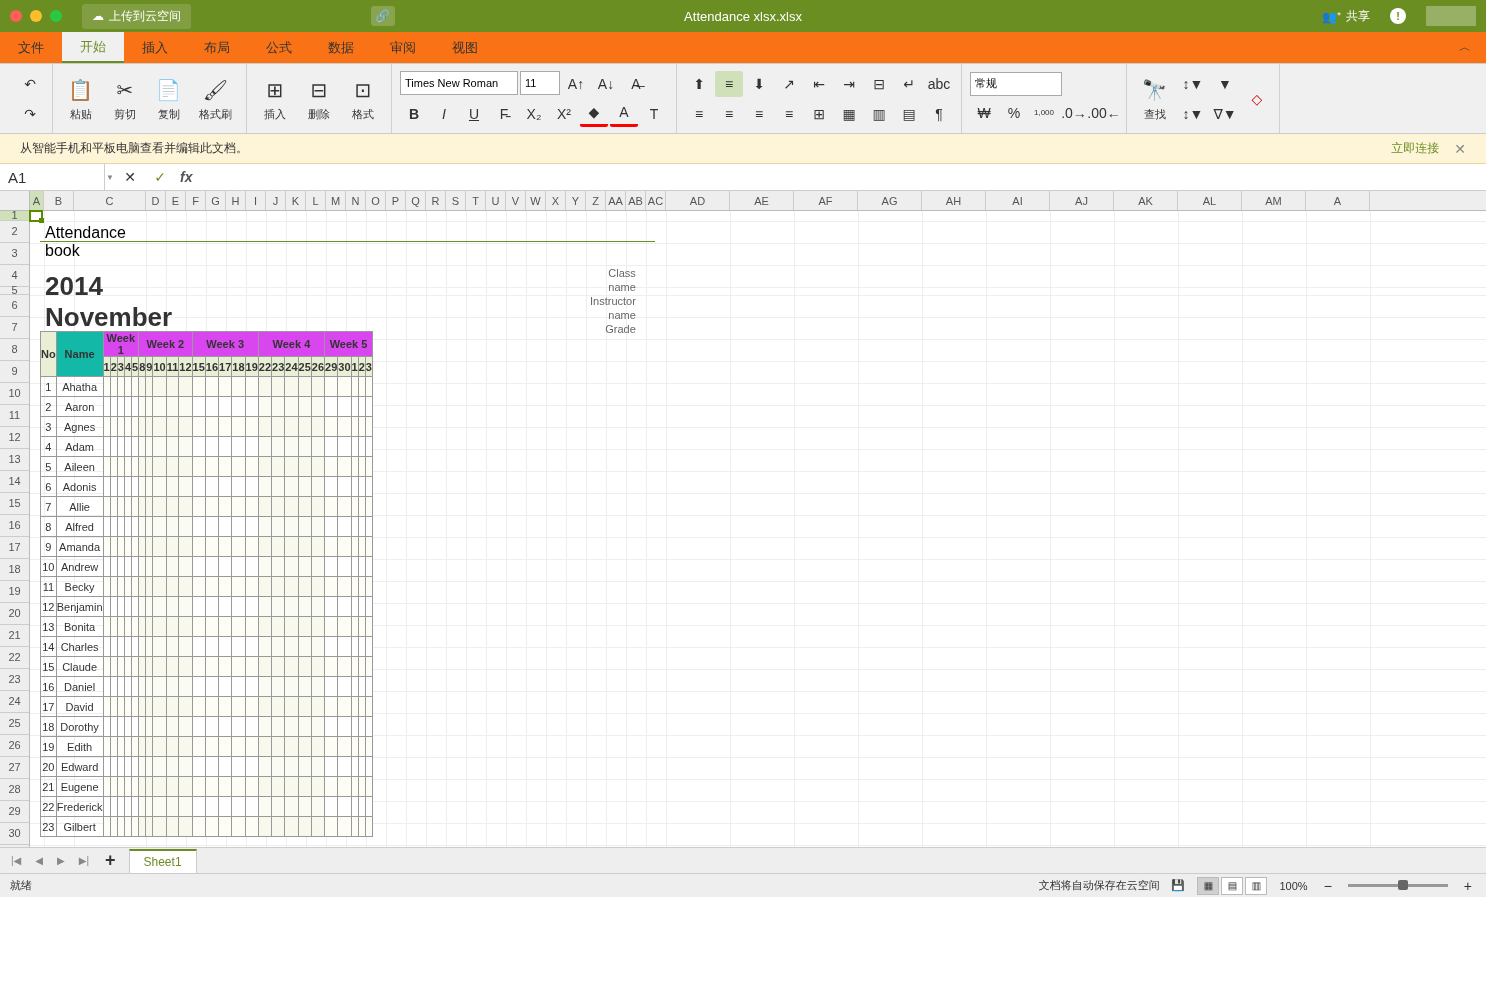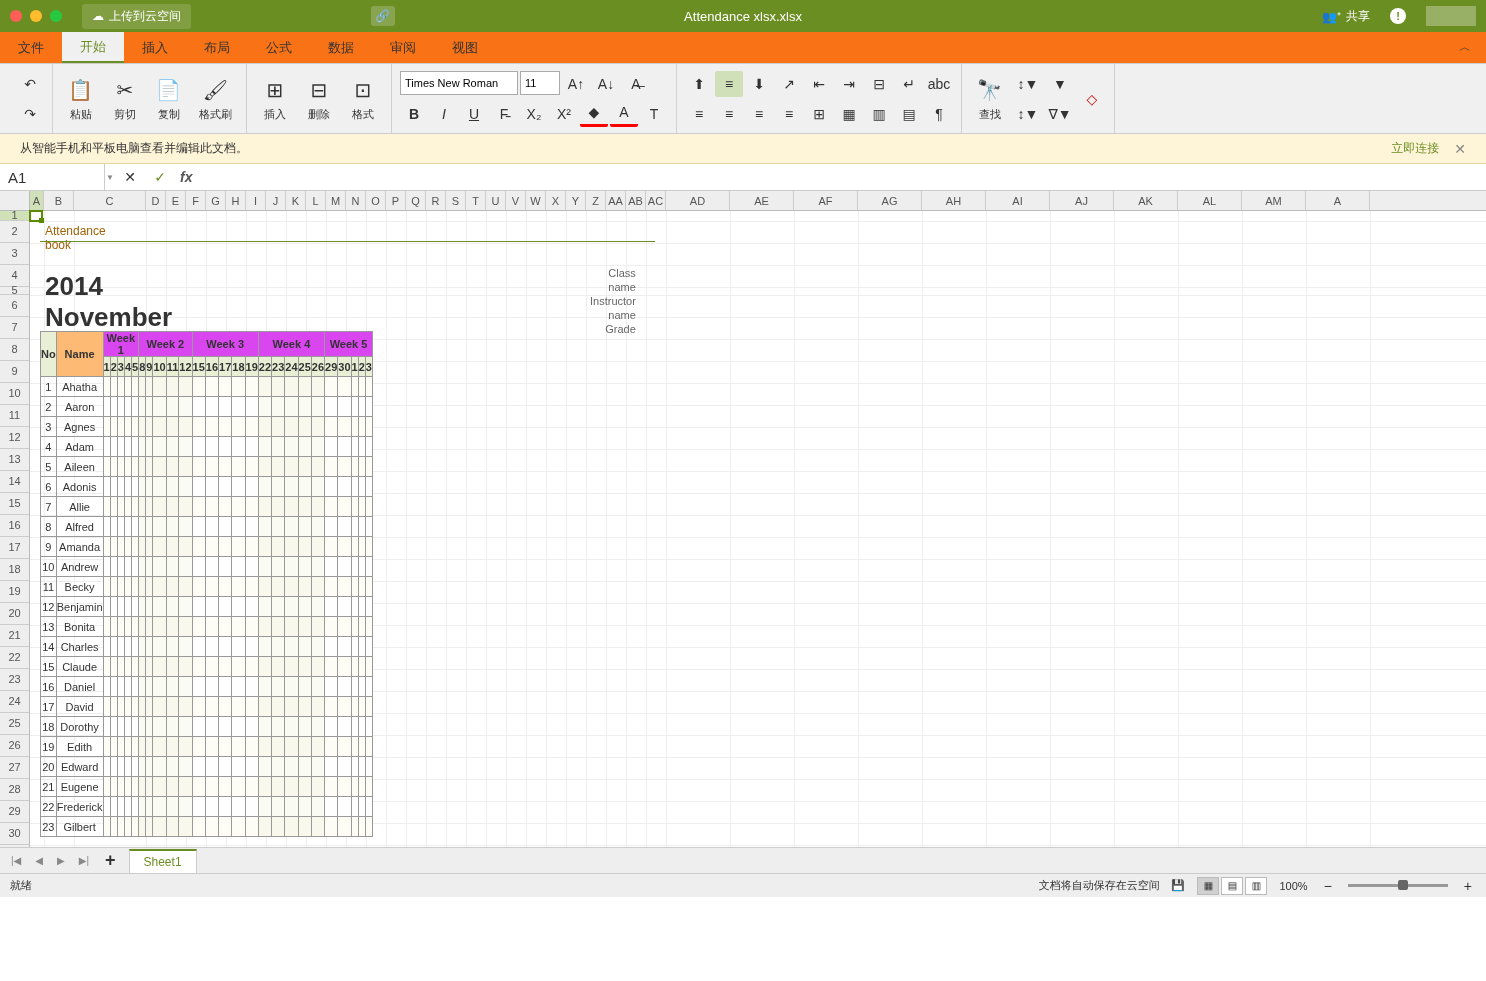--- a/index.html
+++ b/index.html
@@ -63,28 +63,28 @@
 .row-headers { width: 30px; background: #eee; border-right: 1px solid #bbb; flex-shrink: 0; }
 .row-header { border-bottom: 1px solid #ccc; text-align: center; font-size: 11px; color: #555; line-height: 1; display: flex; align-items: center; justify-content: center; cursor: pointer; }
 .row-header.selected { background: #d0e0b8; }
 .cells { position: relative; flex: 1; }
 .gridlines { position: absolute; inset: 0; }
 .gridlines .vline { position: absolute; top: 0; bottom: 0; width: 0; border-right: 1px solid #eee; }
 .gridlines .hline { position: absolute; left: 0; right: 0; height: 0; border-bottom: 1px solid #eee; }
 
 
 .sheet-content { position: absolute; top: 0; left: 0; font-family: Arial, sans-serif; }
-.attendance-title { position: absolute; top: 13px; left: 15px; color: #a16207; font-size: 12px; }
+.attendance-title { position: absolute; top: 13px; left: 15px; color: #000000; font-size: 16px; }
 .green-line { position: absolute; top: 30px; left: 10px; width: 615px; height: 1px; background: #6b8e23; }
 .big-title { position: absolute; top: 60px; left: 15px; font-size: 26px; font-weight: bold; color: #333; }
 .class-info { position: absolute; top: 55px; left: 560px; text-align: right; font-size: 11px; color: #666; line-height: 14px; }
 .att-table { position: absolute; top: 120px; left: 10px; border-collapse: collapse; font-size: 11px; }
 .att-table th, .att-table td { border: 1px solid #999; text-align: center; padding: 0; }
 .att-table .th-no { width: 28px; background: #e8efd4; height: 40px; }
-.att-table .th-name { width: 72px; background: #fdba74; }
+.att-table .th-name { width: 72px; background: #14b8a6; }
 .att-table .th-week { background: #d946ef; height: 20px; font-weight: bold; }
 .att-table .th-day { width: 20px; background: #e8efd4; height: 20px; }
 .att-table tbody td { height: 20px; }
 .att-table tbody tr:nth-child(odd) td.data-cell.wk-odd { background: #fdfdf5; }
 .att-table tbody tr:nth-child(odd) td.data-cell.wk-even { background: #f8f9ec; }
 .att-table tbody tr:nth-child(even) td.data-cell.wk-odd { background: #fefefe; }
 .att-table tbody tr:nth-child(even) td.data-cell.wk-even { background: #fafbf2; }
 .cell-cursor { position: absolute; top: -1px; left: -1px; width: 14px; height: 12px; border: 2px solid #5a8a00; pointer-events: none; }
 .cell-cursor::after { content: ''; position: absolute; right: -3px; bottom: -3px; width: 5px; height: 5px; background: #5a8a00; }
 
@@ -226,20 +226,36 @@
       <div class="ribbon-row">
         <div class="ribbon-btn-sm">≡</div>
         <div class="ribbon-btn-sm">≡</div>
         <div class="ribbon-btn-sm">≡</div>
         <div class="ribbon-btn-sm">≡</div>
         <div class="ribbon-btn-sm">⊞</div>
         <div class="ribbon-btn-sm">▦</div>
         <div class="ribbon-btn-sm">▥</div>
         <div class="ribbon-btn-sm">▤</div>
         <div class="ribbon-btn-sm">¶</div>
+      </div>
+    </div>
+  </div>
+  <div class="ribbon-group">
+    <div class="ribbon-col">
+      <div class="ribbon-row">
+        <input class="format-select" readonly="" value="常规" style="">
+      </div>
+      <div class="ribbon-row">
+        <div class="ribbon-btn-sm">₩</div>
+        <div class="ribbon-btn-sm">%</div>
+        <div class="ribbon-btn-sm">
+            <span style="font-size:8px">1,000</span>
+          </div>
+        <div class="ribbon-btn-sm">.0→</div>
+        <div class="ribbon-btn-sm">.00←</div>
       </div>
     </div>
   </div>
   <div class="ribbon-group">
     <div class="ribbon-btn-lg">
       <div class="ribbon-icon-lg">🔭</div>
       <span>查找</span>
     </div>
     <div class="ribbon-col">
       <div class="ribbon-btn-sm">↕▼</div>

